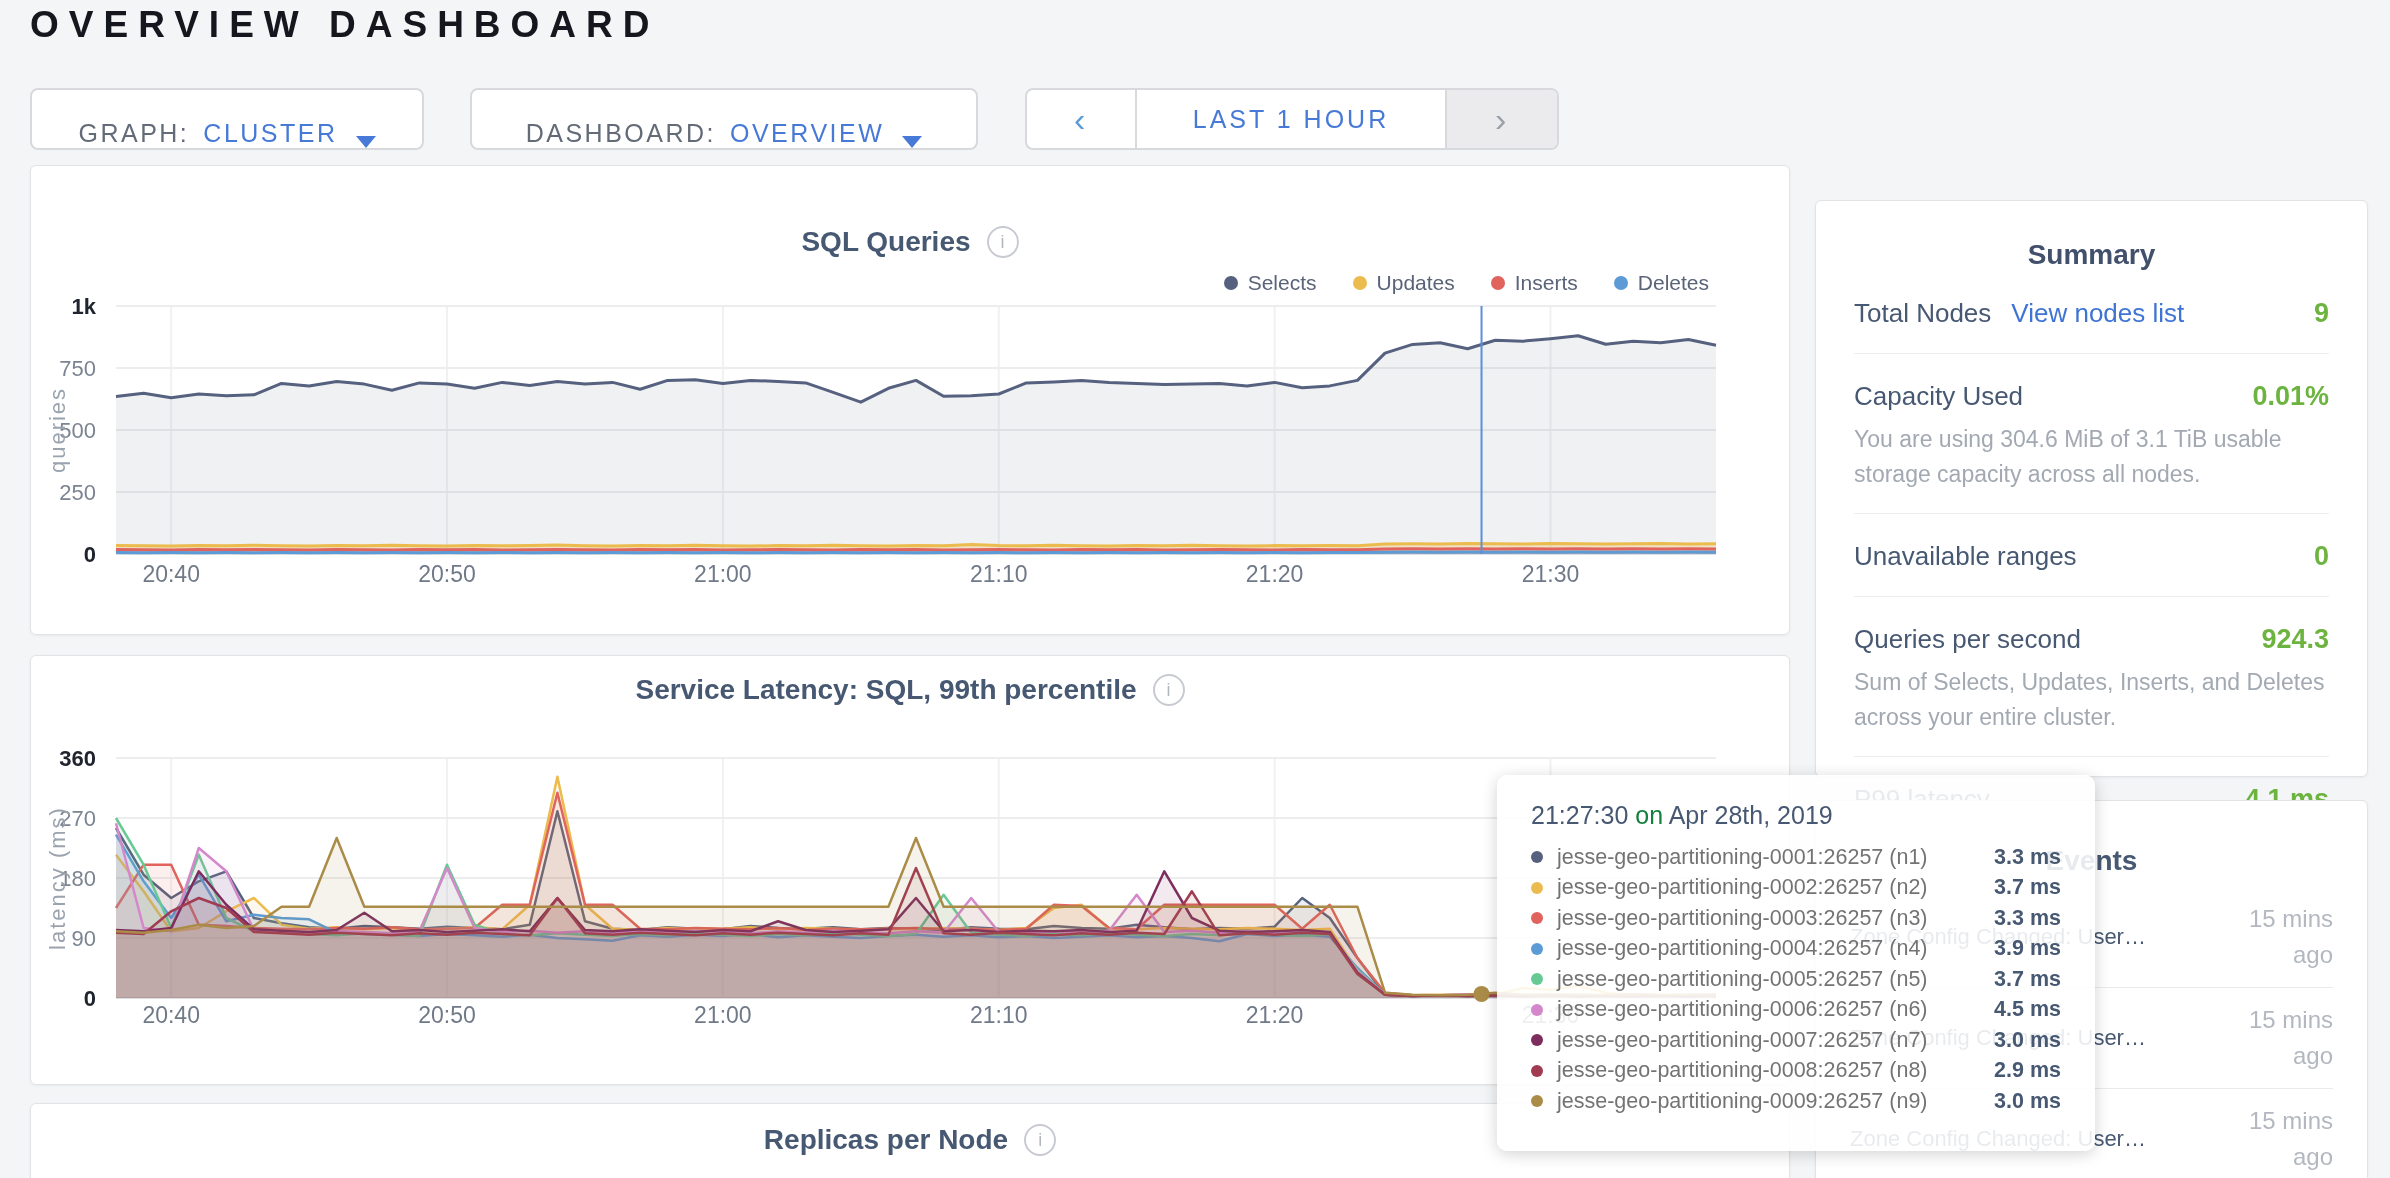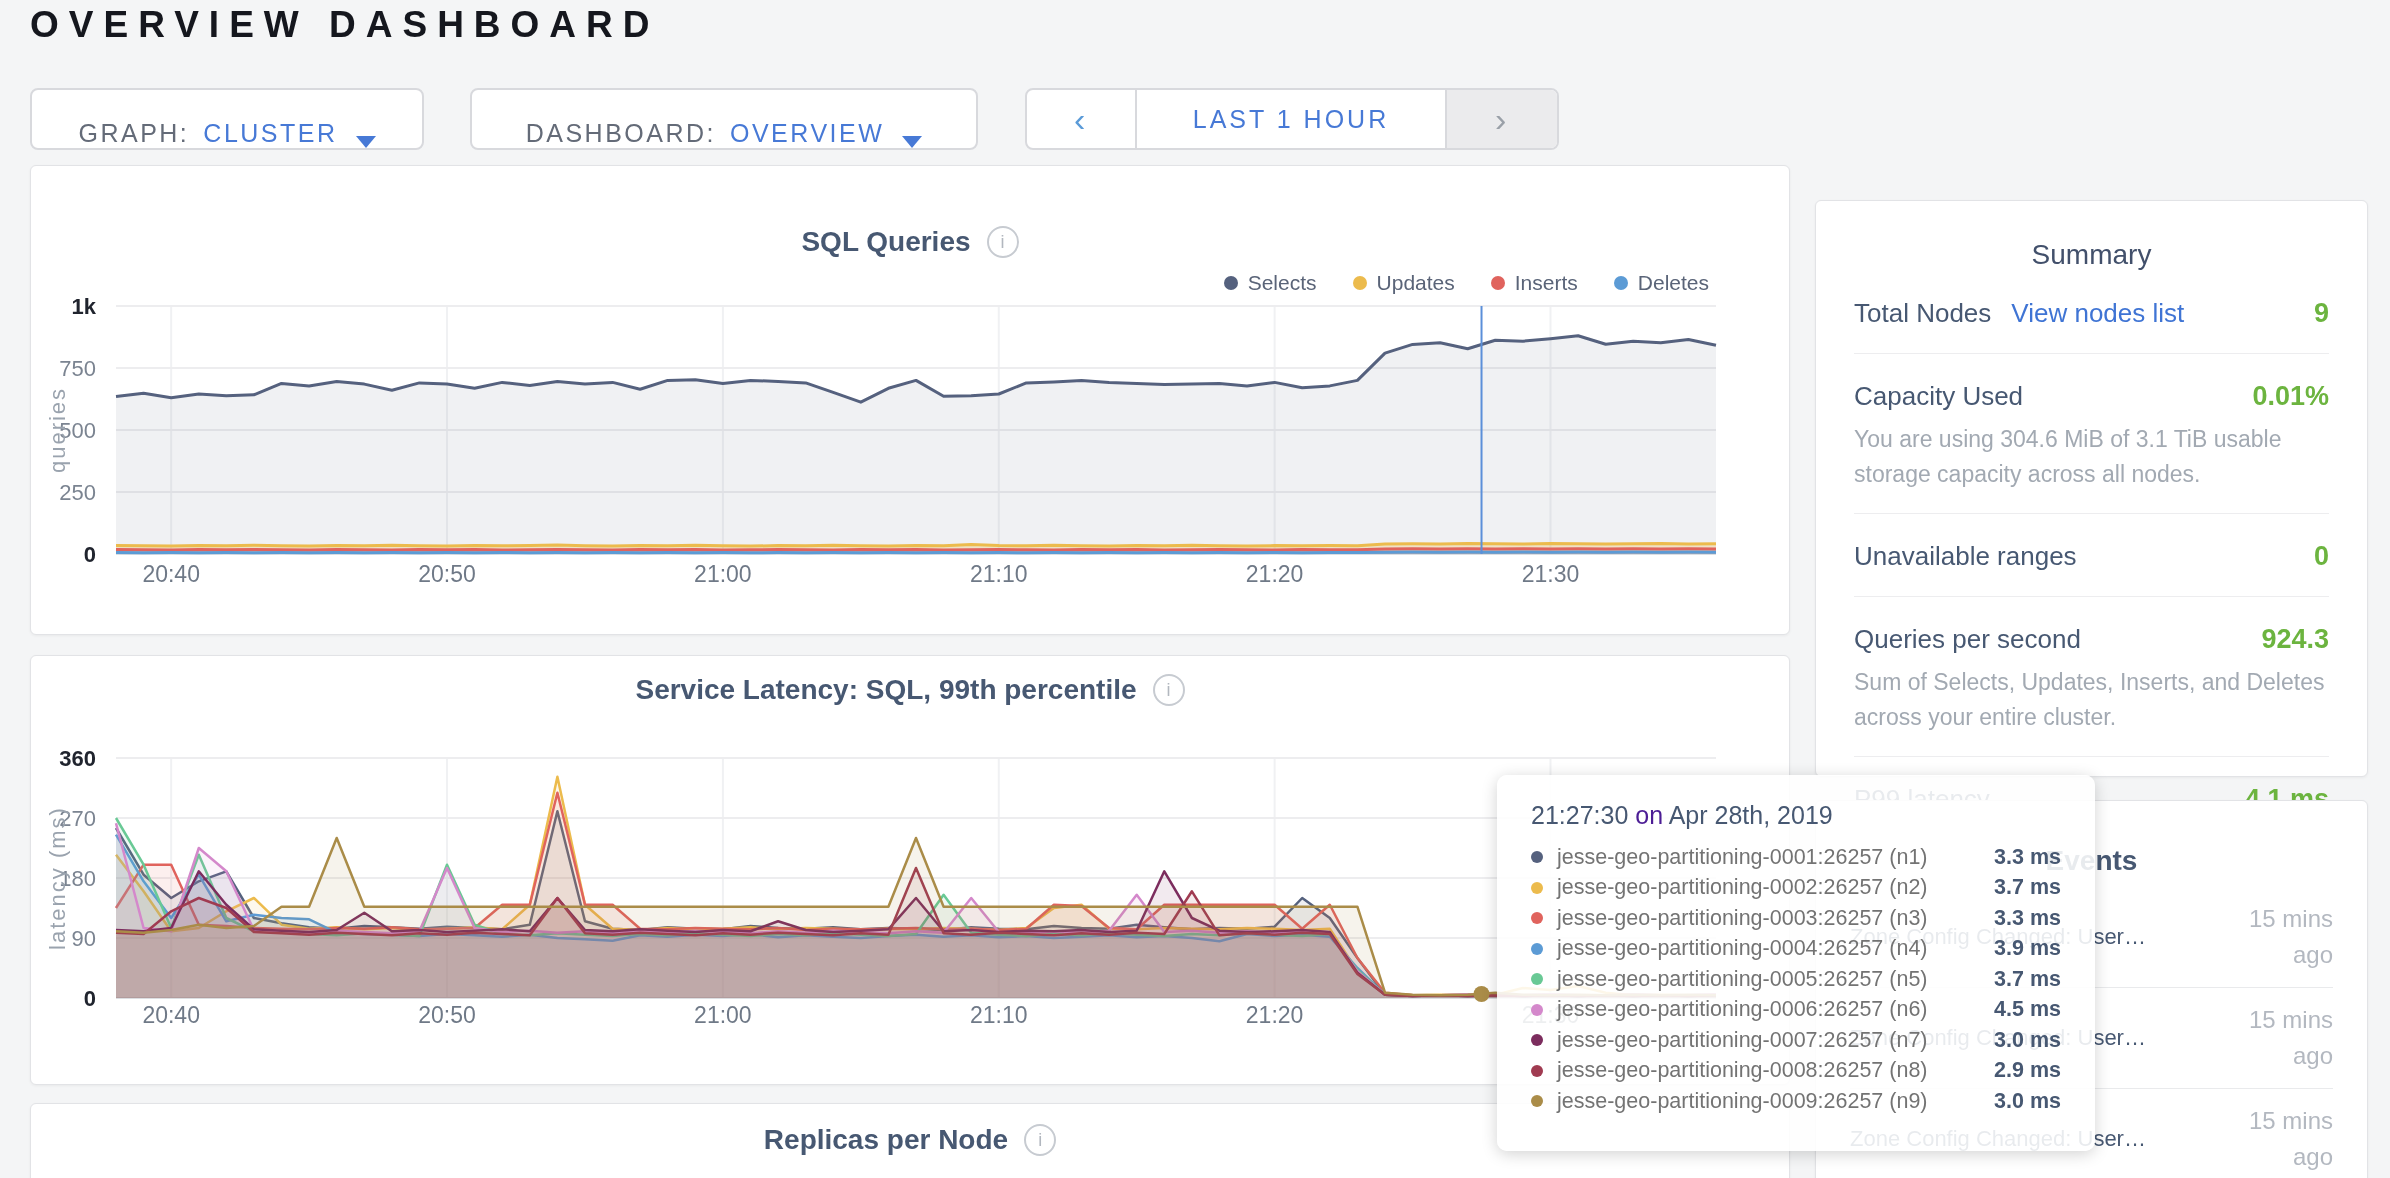--- a/index.html
+++ b/index.html
@@ -62,21 +62,21 @@
   .legend{position:absolute;top:105px;right:80px;display:flex;gap:36px;}
   .legend-item{display:flex;align-items:center;gap:10px;cursor:pointer;}
   .dot{width:14px;height:14px;border-radius:50%;flex:none;}
   .leg-label{font-size:21px;color:#5a6478;}
   
   .ax-y{font-size:22px;fill:#7b8491;text-anchor:end;}
   .ax-y.strong{fill:#20242e;font-weight:700;}
   .ax-x{font-size:23px;fill:#6f7987;text-anchor:middle;}
   .ax-unit{font-size:22px;fill:#9aa3ae;letter-spacing:2px;}
   
-  .summary-title{margin-top:38px;text-align:center;font-size:28px;font-weight:400;color:#42506b;}
+  .summary-title{margin-top:38px;text-align:center;font-size:28px;font-weight:700;color:#42506b;}
   .srow{display:flex;align-items:baseline;padding-top:27px;}
   .srow-label{font-size:26px;color:#475872;}
   .srow-link{font-size:26px;color:#3f74d4;margin-left:20px;cursor:pointer;}
   .srow-value{margin-left:auto;font-size:27px;font-weight:700;color:#6cb43f;}
   .scaption{font-size:23px;color:#a2a9b2;line-height:1.5;margin-top:10px;}
   .sdiv{border-bottom:1px solid #ededef;margin-top:24px;}
   .sdiv.tight{margin-top:22px;}
   
   .events-title{margin-top:44px;text-align:center;font-size:28px;font-weight:700;color:#475872;}
   .events-list{margin-top:10px;}
@@ -87,21 +87,21 @@
   }
   .event-time{margin-left:auto;width:130px;text-align:right;font-size:24px;color:#b3b8c0;line-height:1.5;}
   
   .hover-tooltip{
     position:absolute;left:1497px;top:775px;width:598px;height:376px;z-index:10;
     background:rgba(255,255,255,0.88);border-radius:10px;
     box-shadow:0 3px 16px rgba(0,0,0,0.18);box-sizing:border-box;
     padding:26px 34px 20px 34px;
   }
   .tt-head{font-size:25px;color:#475872;margin-bottom:12px;}
-  .tt-on{color:#4c1d95;margin-top:45px;}
+  .tt-on{color:#15803d;margin-top:45px;}
   .tt-row{display:flex;align-items:center;height:30.5px;gap:14px;}
   .tt-name{font-size:21.5px;color:#737373;white-space:nowrap;}
   .tt-val{margin-left:auto;font-size:21.5px;font-weight:700;color:#475872;}
 </style>
 </head>
 <body>
 
 <div class="page-title">OVERVIEW DASHBOARD</div>
 
 <div class="ctrl" id="ctrl-graph">

